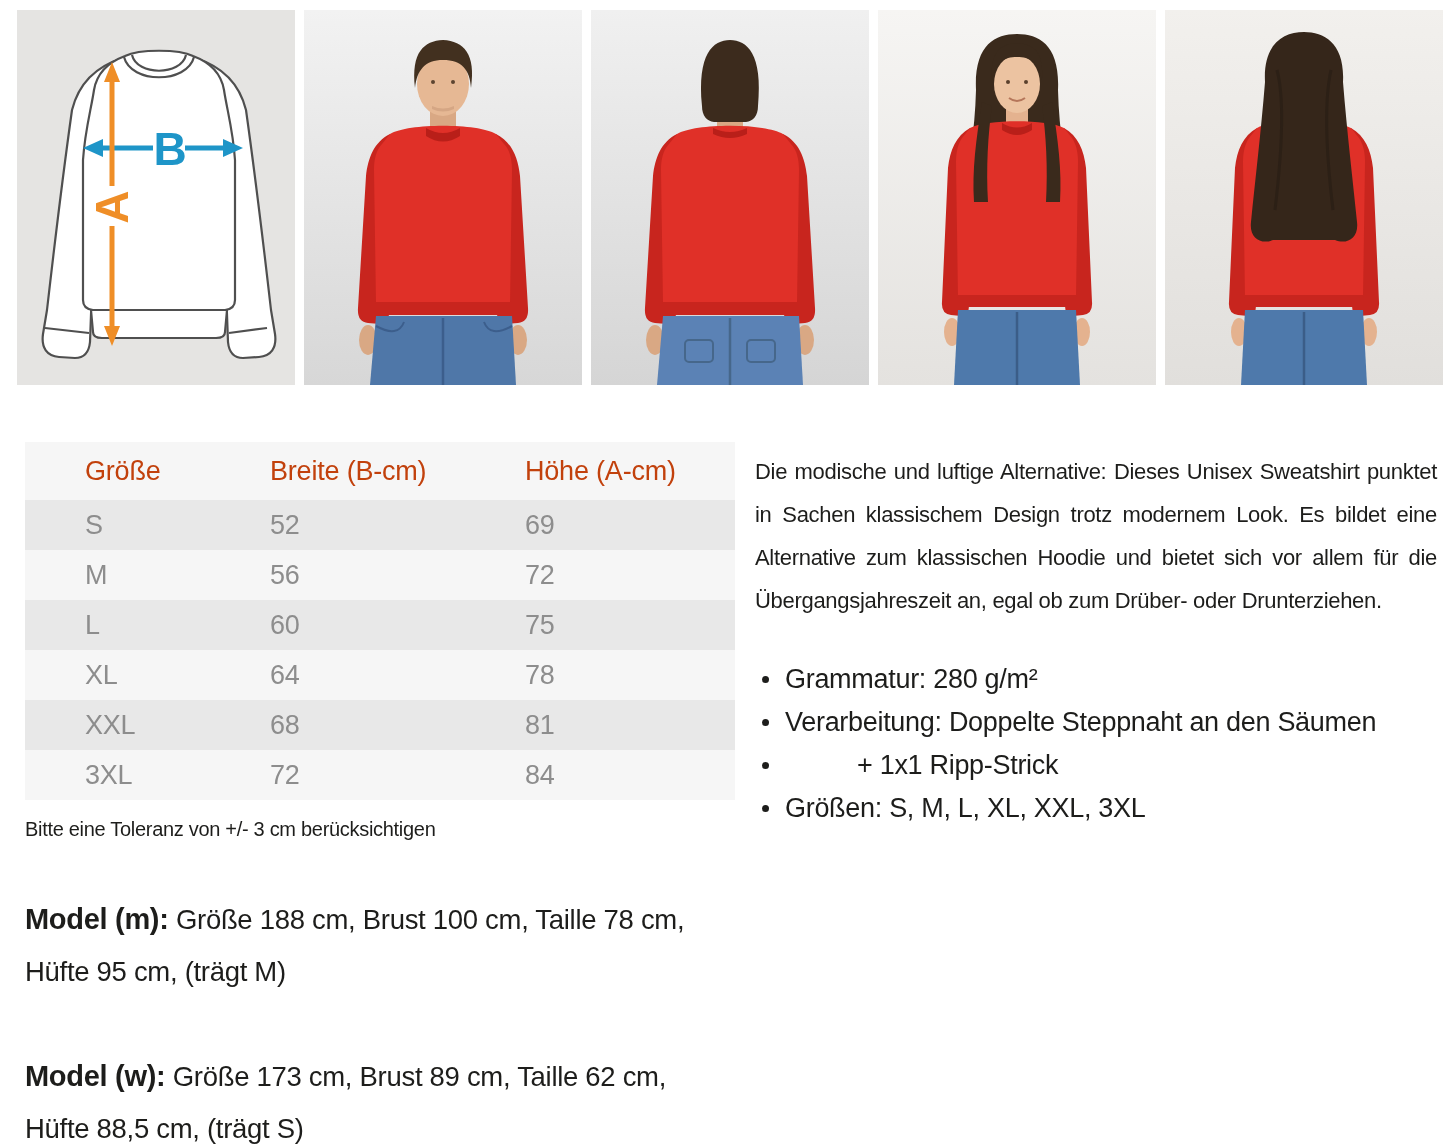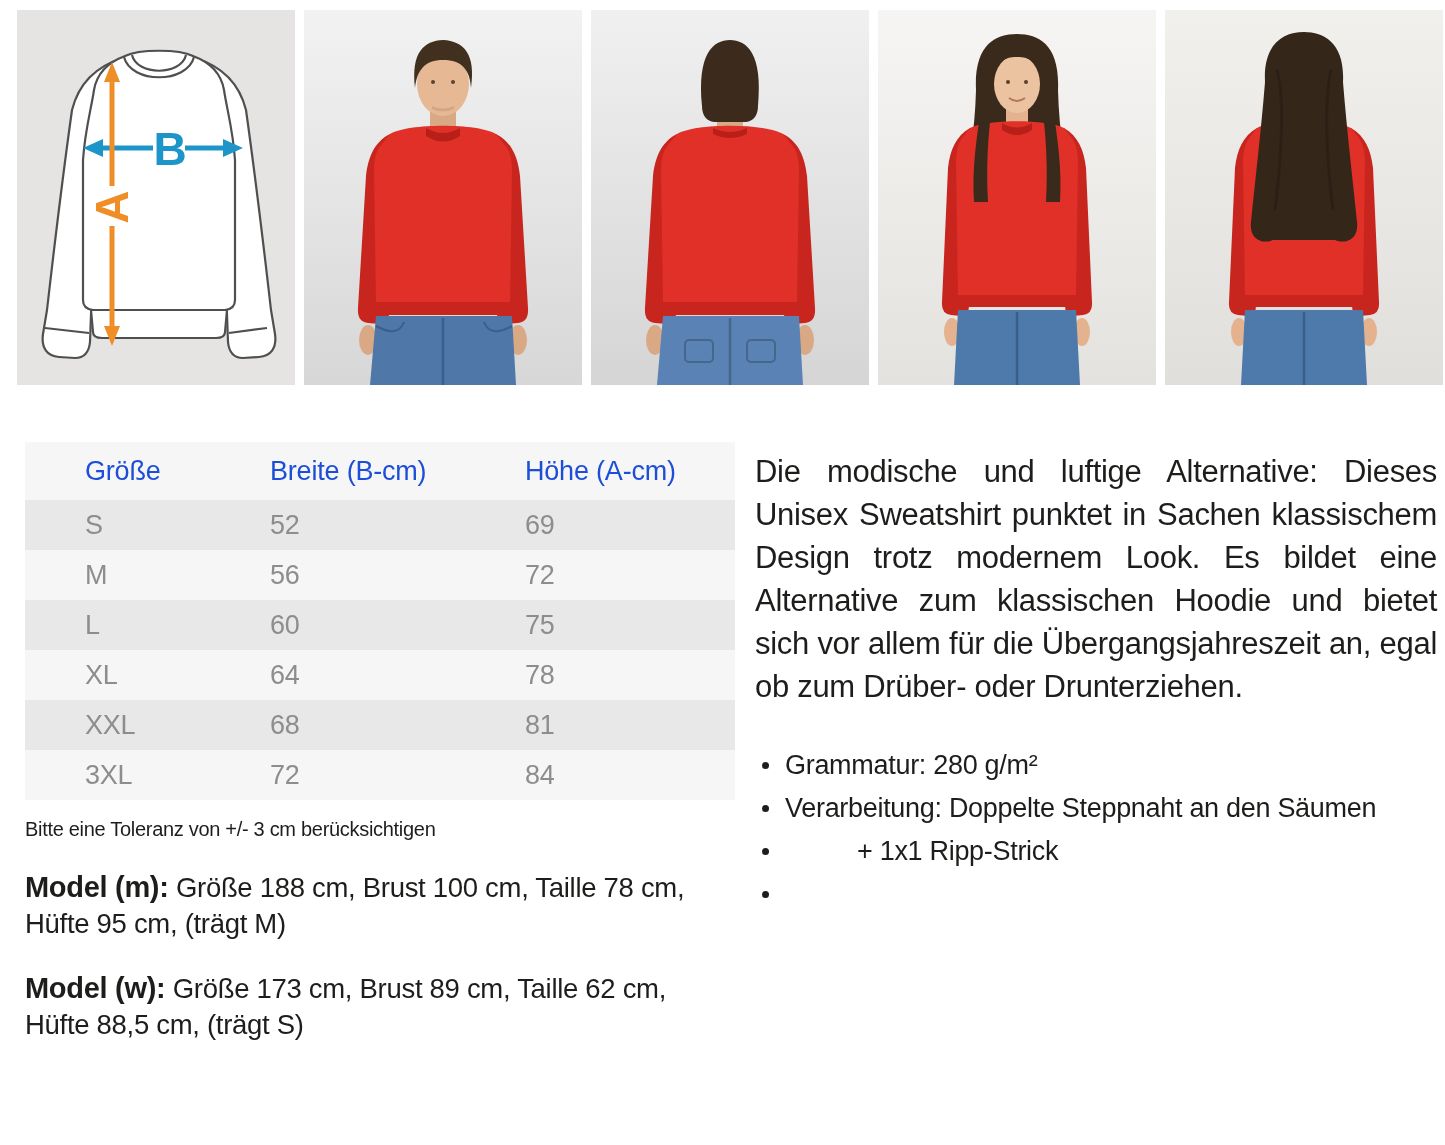--- a/index.html
+++ b/index.html
@@ -8,32 +8,32 @@
     font-family:"Liberation Sans","DejaVu Sans",sans-serif;color:#1d1d1b;
   }
   .gallery{display:flex;gap:9px;padding:10px 0 0 17px;}
   .panel{width:278px;height:375px;flex:0 0 auto;margin:0;padding:0;}
   .panel svg{display:block;}
   .content{display:flex;margin:57px 0 0 25px;}
   .left-col{width:710px;flex:0 0 auto;}
   .right-col{width:682px;flex:0 0 auto;margin-left:20px;}
 
   table.size-table{width:710px;border-collapse:collapse;table-layout:fixed;letter-spacing:-0.2px;}
-  table.size-table th{font-weight:400;text-align:left;color:#1d4ed8;font-size:27px;height:58px;padding:0;}
+  table.size-table th{font-weight:400;text-align:left;color:#c2410c;font-size:27px;height:58px;padding:0;}
   table.size-table td{text-align:left;color:#8d8d8d;font-size:27px;height:50px;padding:0;}
   table.size-table th:first-child,table.size-table td:first-child{padding-left:60px;}
   table.size-table thead tr{background:#f6f6f6;}
   table.size-table tbody tr:nth-child(odd){background:#e8e8e8;}
   table.size-table tbody tr:nth-child(even){background:#f6f6f6;}
 
   .note{font-size:20px;letter-spacing:-0.3px;margin:18px 0 7px 0;}
-  .model-line{font-size:27.5px;line-height:36px;letter-spacing:-0.3px;margin:28px 0 0 0;}
+  .model-line{font-size:27.5px;line-height:52px;letter-spacing:-0.3px;margin:52px 0 0 0;}
   .model-line b{font-size:29px;}
 
-  .desc{font-size:31px;line-height:43px;letter-spacing:-0.3px;text-align:justify;margin:8px 0 0 0;}
+  .desc{font-size:22px;line-height:43px;letter-spacing:-0.3px;text-align:justify;margin:8px 0 0 0;}
   .features{list-style:none;margin:36px 0 0 0;padding:0;font-size:27px;line-height:43px;letter-spacing:-0.3px;}
   .feature{position:relative;padding-left:30px;}
   .dot{position:absolute;left:7px;top:18px;width:7px;height:7px;border-radius:50%;background:#1d1d1b;}
   .fextra{padding-left:72px;}
 </style>
 </head>
 <body>
 
 <div class="gallery">
 
@@ -240,16 +240,17 @@
       <li class="feature">
         <span class="dot"></span>
         <span>Verarbeitung: Doppelte Steppnaht an den Säumen</span>
       </li>
       <li class="feature">
         <span class="dot"></span>
         <div class="fextra">+ 1x1 Ripp-Strick</div>
       </li>
       <li class="feature">
         <span class="dot"></span>
+        <span>Größen:  S, M, L, XL, XXL, 3XL</span>
       </li>
     </ul>
   </div>
 </div>
 
 </body></html>

